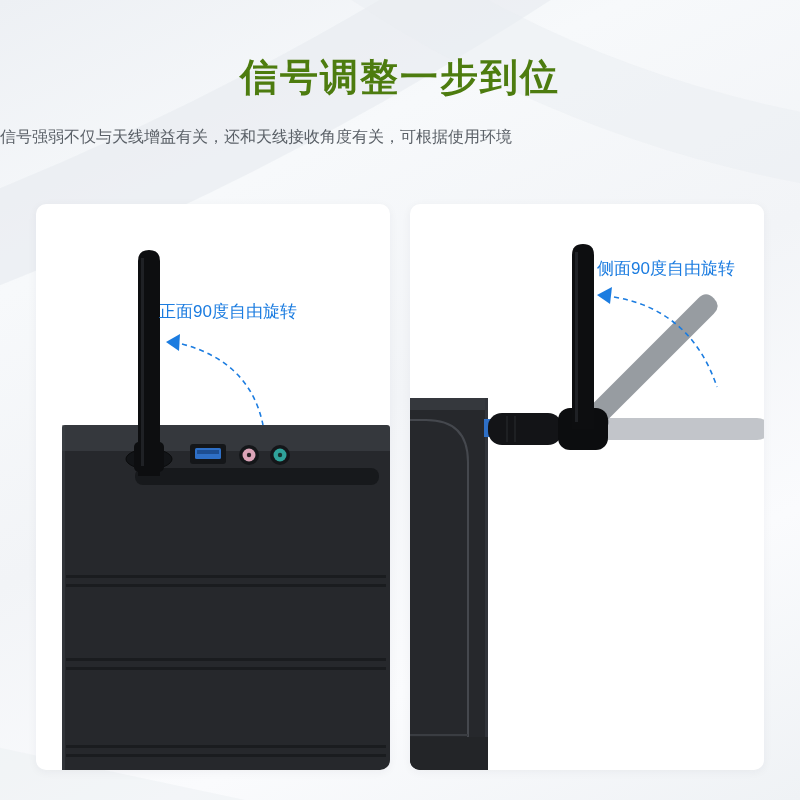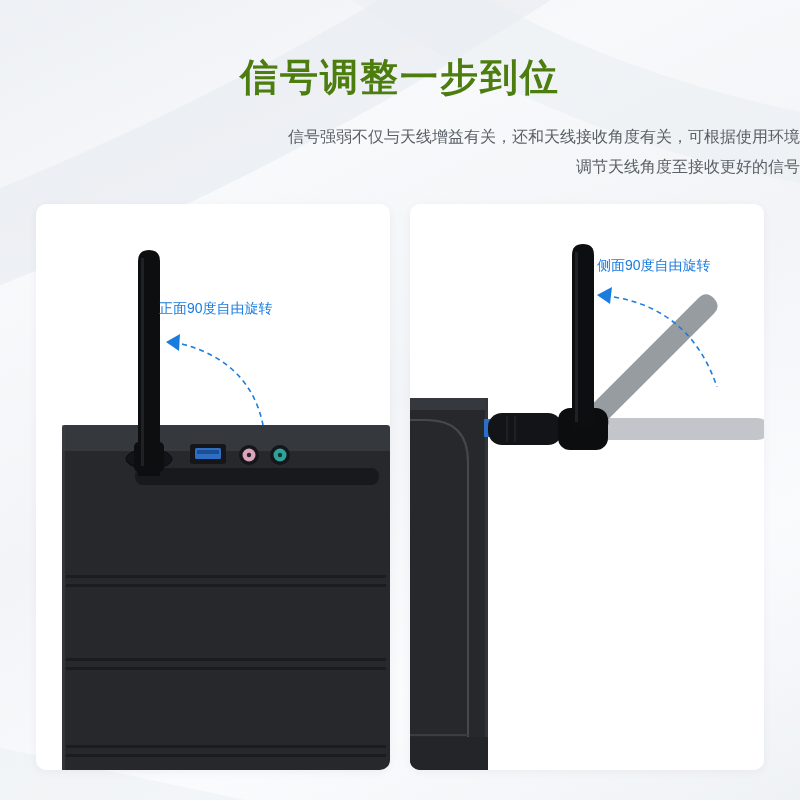--- a/index.html
+++ b/index.html
@@ -7,48 +7,47 @@
     width:800px;height:800px;position:relative;overflow:hidden;
     background:linear-gradient(155deg,#edf0f4 0%,#f7f9fb 25%,#f2f4f7 50%,#fafbfd 75%,#eff2f5 100%);
     font-family:"Liberation Sans","DejaVu Sans",sans-serif;
   }
   .bg-decor{position:absolute;left:0;top:0;width:800px;height:800px;z-index:0;}
   .page-title{
     position:absolute;top:52px;left:0;width:800px;text-align:center;
     font-size:38px;font-weight:700;color:#4d7c0f;letter-spacing:2px;z-index:2;
   }
   .page-subtitle{
-    position:absolute;top:122px;left:0;width:800px;text-align:right;
+    position:absolute;top:122px;left:0;width:800px;text-align:left;
     font-size:16px;line-height:30px;color:#5a6067;z-index:2;
   }
   .panel{
     position:absolute;top:204px;width:354px;height:566px;background:#ffffff;
     border-radius:10px;box-shadow:0 2px 10px rgba(30,40,60,.05);z-index:1;overflow:hidden;
   }
   .panel-front{left:36px;}
   .panel-side{left:410px;}
   .panel svg{display:block;width:354px;height:566px;}
-  .rot-label{position:absolute;font-size:14px;color:#1b7ce0;z-index:3;white-space:nowrap;}
+  .rot-label{position:absolute;font-size:17px;color:#1b7ce0;z-index:3;white-space:nowrap;}
   .rot-label-front{left:159px;top:300px;}
   .rot-label-side{left:597px;top:257px;}
 </style>
 </head>
 <body>
 
 <svg class="bg-decor" viewBox="0 0 800 800">
   <path d="M-60,260 Q260,140 560,-60" stroke="#e6eaef" stroke-width="90" fill="none" opacity="0.55"></path>
   <path d="M300,-80 Q560,120 880,160" stroke="#eaeef2" stroke-width="70" fill="none" opacity="0.5"></path>
   <path d="M-40,770 Q200,822 430,870" stroke="#e9edf1" stroke-width="60" fill="none" opacity="0.4"></path>
 </svg>
 
 <div class="page-title">信号调整一步到位</div>
 
 <div class="page-subtitle">
   <div>信号强弱不仅与天线增益有关，还和天线接收角度有关，可根据使用环境</div>
-  <div>调节天线角度至接收更好的信号</div>
 </div>
 
 <section class="panel panel-front">
   <svg viewBox="0 0 354 566">
 
     <g>
       <rect x="26" y="221" width="328" height="30" rx="3" fill="#35383d"></rect>
       <rect x="26" y="247" width="328" height="319" fill="#26282c"></rect>
       <rect x="26" y="221" width="3" height="345" fill="#3c3f45" opacity="0.5"></rect>
 

